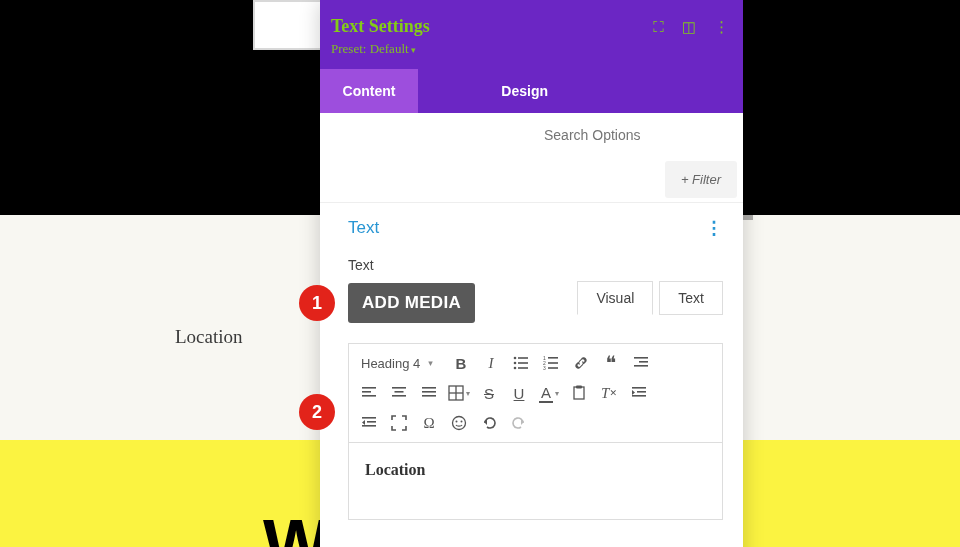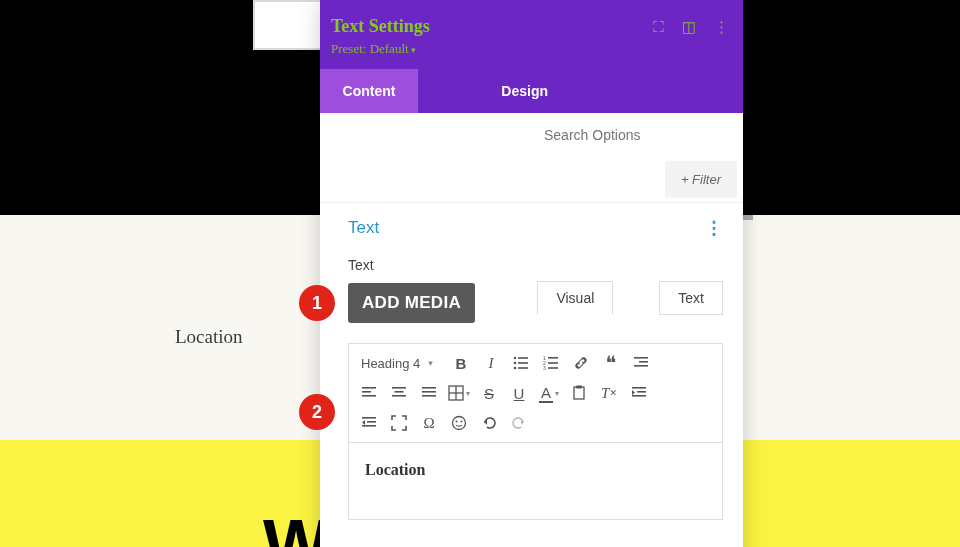--- a/index.html
+++ b/index.html
@@ -39,21 +39,21 @@
   .filter-btn::before { content: "+ "; }
 
   .body-section { padding: 14px 20px 0 28px; }
   .section-hdr { display: flex; justify-content: space-between; align-items: center; }
   .section-title { color: #2996d4; font-size: 17px; font-weight: 500; }
   .section-menu { color: #2996d4; font-size: 18px; cursor: pointer; font-weight: bold; }
 
   .body-label { font-size: 14px; color: #444; margin: 18px 0 10px 0; }
   .addmedia { background: #595959; color: #fff; font-size: 17px; font-weight: 700; padding: 10px 14px; border: none; border-radius: 3px; cursor: pointer; letter-spacing: 0.3px; }
 
-  .editor-tabs { float: right; display: flex; margin-top: -2px; gap: 40px; }
+  .editor-tabs { float: right; display: flex; margin-top: -2px; }
   .etab { padding: 8px 18px; font-size: 14px; color: #444; border: 1px solid #ddd; cursor: pointer; background: #fff; }
   .etab.active { border-bottom-color: #fff; background: #fff; font-weight: 500; }
   .etab + .etab { margin-left: 6px; }
 
   .toolbar { clear: both; border: 1px solid #ddd; border-bottom: none; margin-top: 20px; background: #fff; padding: 6px 6px 2px 6px; }
   .tb-row { display: flex; flex-wrap: nowrap; align-items: center; gap: 2px; margin-bottom: 4px; }
   .tb-sel { font-size: 13px; color: #555; padding: 3px 6px; display: inline-flex; align-items: center; min-width: 90px; cursor: pointer; }
   .tb-sel::after { content: "▾"; font-size: 9px; margin-left: 8px; color: #888; }
   .tb-btn { width: 28px; height: 26px; display: inline-flex; align-items: center; justify-content: center; color: #555; cursor: pointer; font-size: 15px; border-radius: 2px; }
   .tb-btn svg { width: 16px; height: 16px; fill: #555; }

